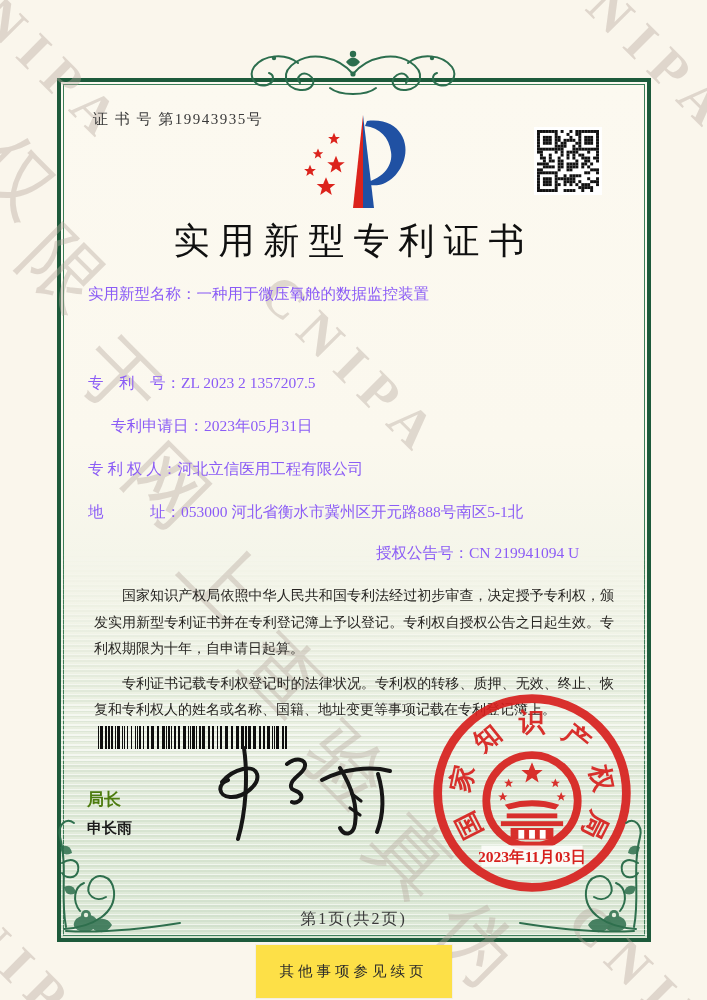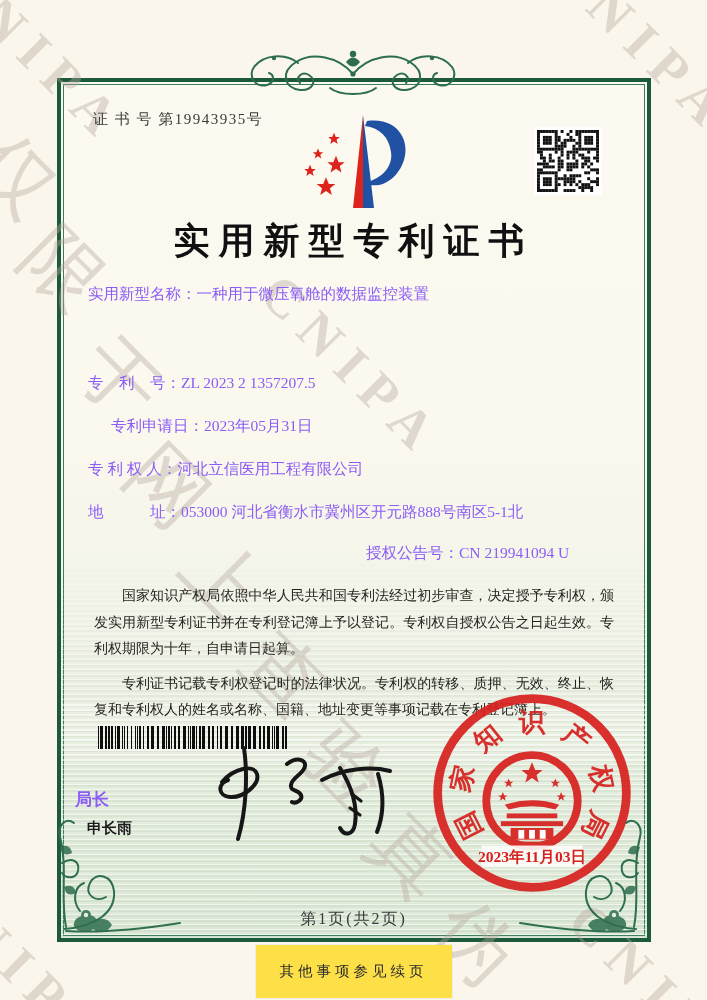--- a/index.html
+++ b/index.html
@@ -28,31 +28,31 @@
   .wm { position:absolute; transform:rotate(45deg); transform-origin:0 0;
         color:rgba(183,167,158,0.40); white-space:nowrap; }
   .wm.cnipa { font-size:54px; font-weight:bold; letter-spacing:13px; }
   .wm.zi { font-size:78px; }
   
   .content { position:absolute; inset:0; z-index:3;border-radius:7px; }
   .cert-no { position:absolute; left:93px; top:110px; font-size:15px; letter-spacing:1.5px; color:#3a3a3a; }
   .logo { position:absolute; left:296px; top:112px; }
   .qr { position:absolute; left:534px; top:127px; background:#fff; padding:3px; }
   .title { position:absolute; left:0; top:217px; width:100%; text-align:center;
-           font-size:36px; font-weight:bold; letter-spacing:9px; color:#101010; }
+           font-size:36px; font-weight:normal; letter-spacing:9px; color:#101010; }
   .field { position:absolute; left:88px; font-size:15.5px; color:#8b5cf6; white-space:nowrap; }
   .f0 { top:284px; } .f1 { top:329px; } .f2 { top:373px;text-align:right; }
   .f3 { top:416px;margin-left:23px; } .f4 { top:459px; } .f5 { top:502px; }
-  .f6 { top:543px; } .f7 { top:543px; left:366px; }
+  .f6 { top:543px; } .f7 { top:543px; left:376px; }
   .paras { position:absolute; left:86px; top:575px; width:536px;
            font-size:14px; line-height:26.5px; color:#262421; text-align:justify; }
   .paras p { margin:8px; text-indent:2em; }
   .barcode { position:absolute; left:98px; top:726px; }
-  .signer-title { position:absolute; left:75px; top:788px; font-family:"Liberation Sans","DejaVu Sans",sans-serif;
-                  font-weight:bold; font-size:17px; color:#8b5cf6; }
+  .signer-title { position:absolute; left:87px; top:788px; font-family:"Liberation Sans","DejaVu Sans",sans-serif;
+                  font-weight:bold; font-size:17px; color:#4d7c0f; }
   .signer-name  { position:absolute; left:87px; top:819px; font-family:Liberation Sans, sans-serif;
                   font-weight:bold; font-size:15px; color:#1c1c1c; }
   .signature { position:absolute; left:192px; top:742px; }
   .seal { position:absolute; left:425px; top:686px; }
   .page-num { position:absolute; left:0; top:909px; width:100%; text-align:center;
               font-size:16px; letter-spacing:2px; color:#3a3a3a; }
   .note-box { position:absolute; left:50%; transform:translateX(-50%); top:945px;
               background:#fde047; padding:17px 24px; font-size:14.5px; letter-spacing:4px;
               color:#2a2a2a; white-space:nowrap; box-shadow:0 0 0 1px rgba(0,0,0,0.03); z-index:4; }
   .ornament-top { position:absolute; left:240px; top:44px; z-index:4; }

